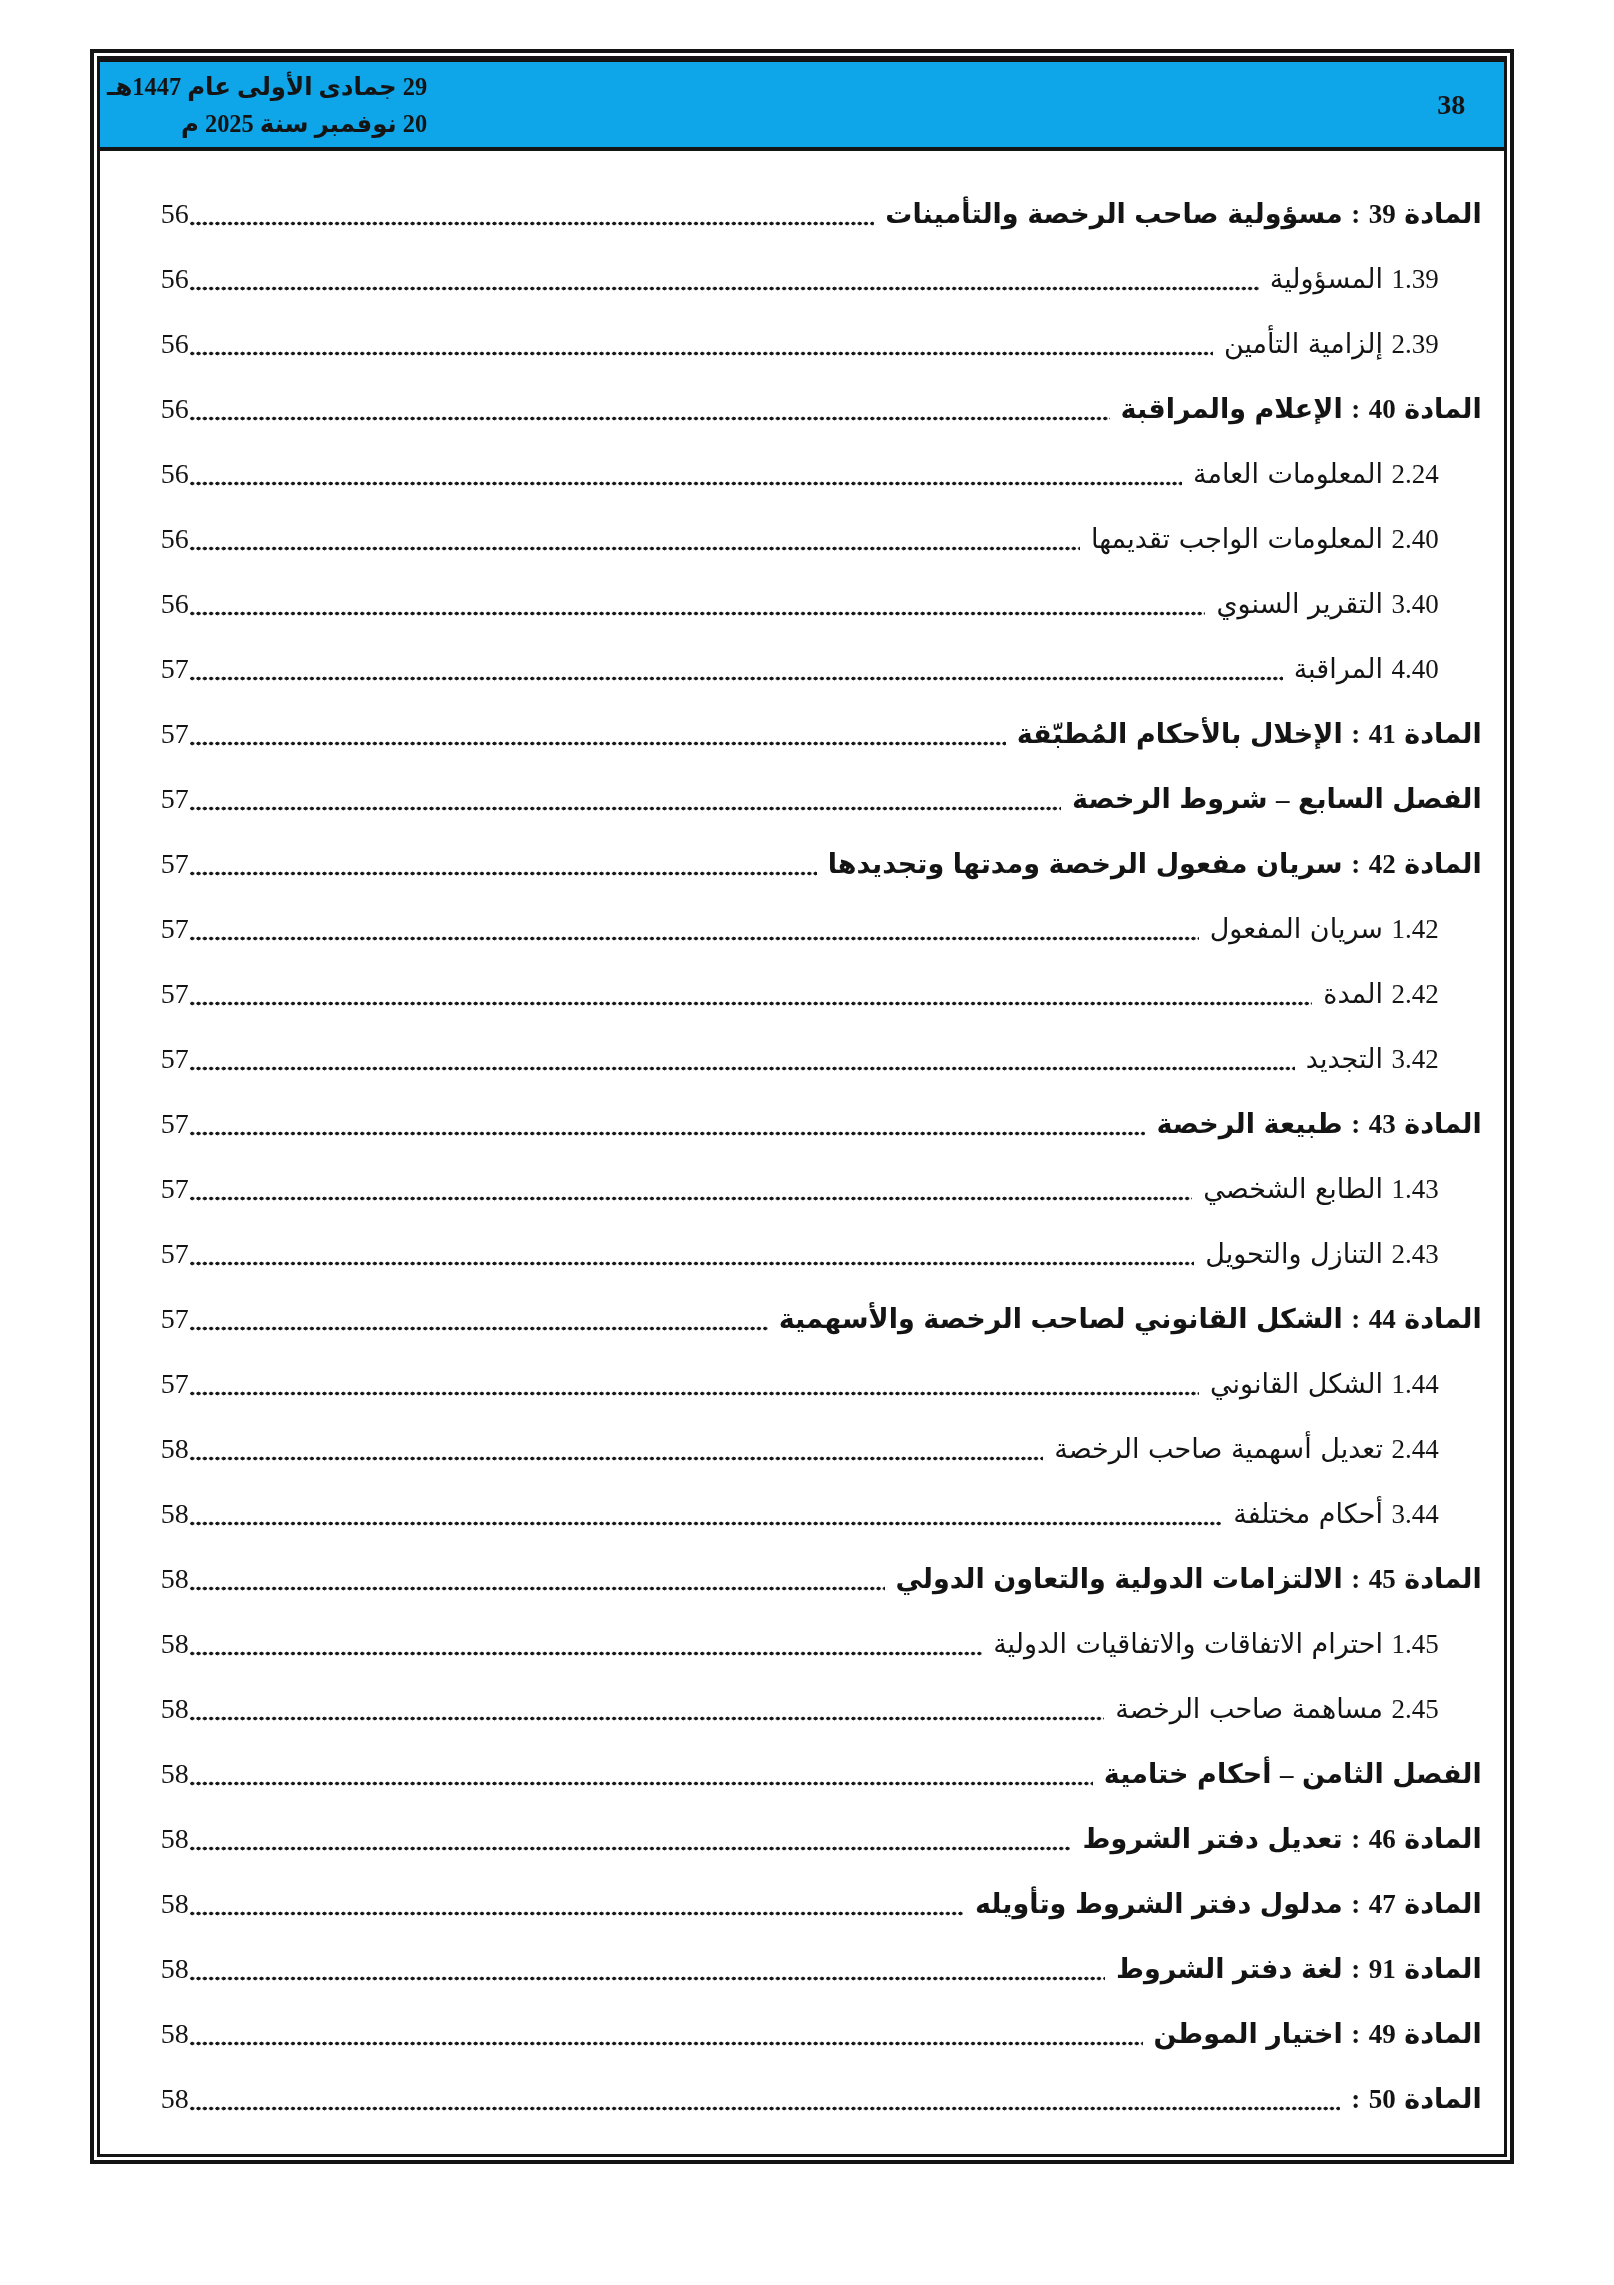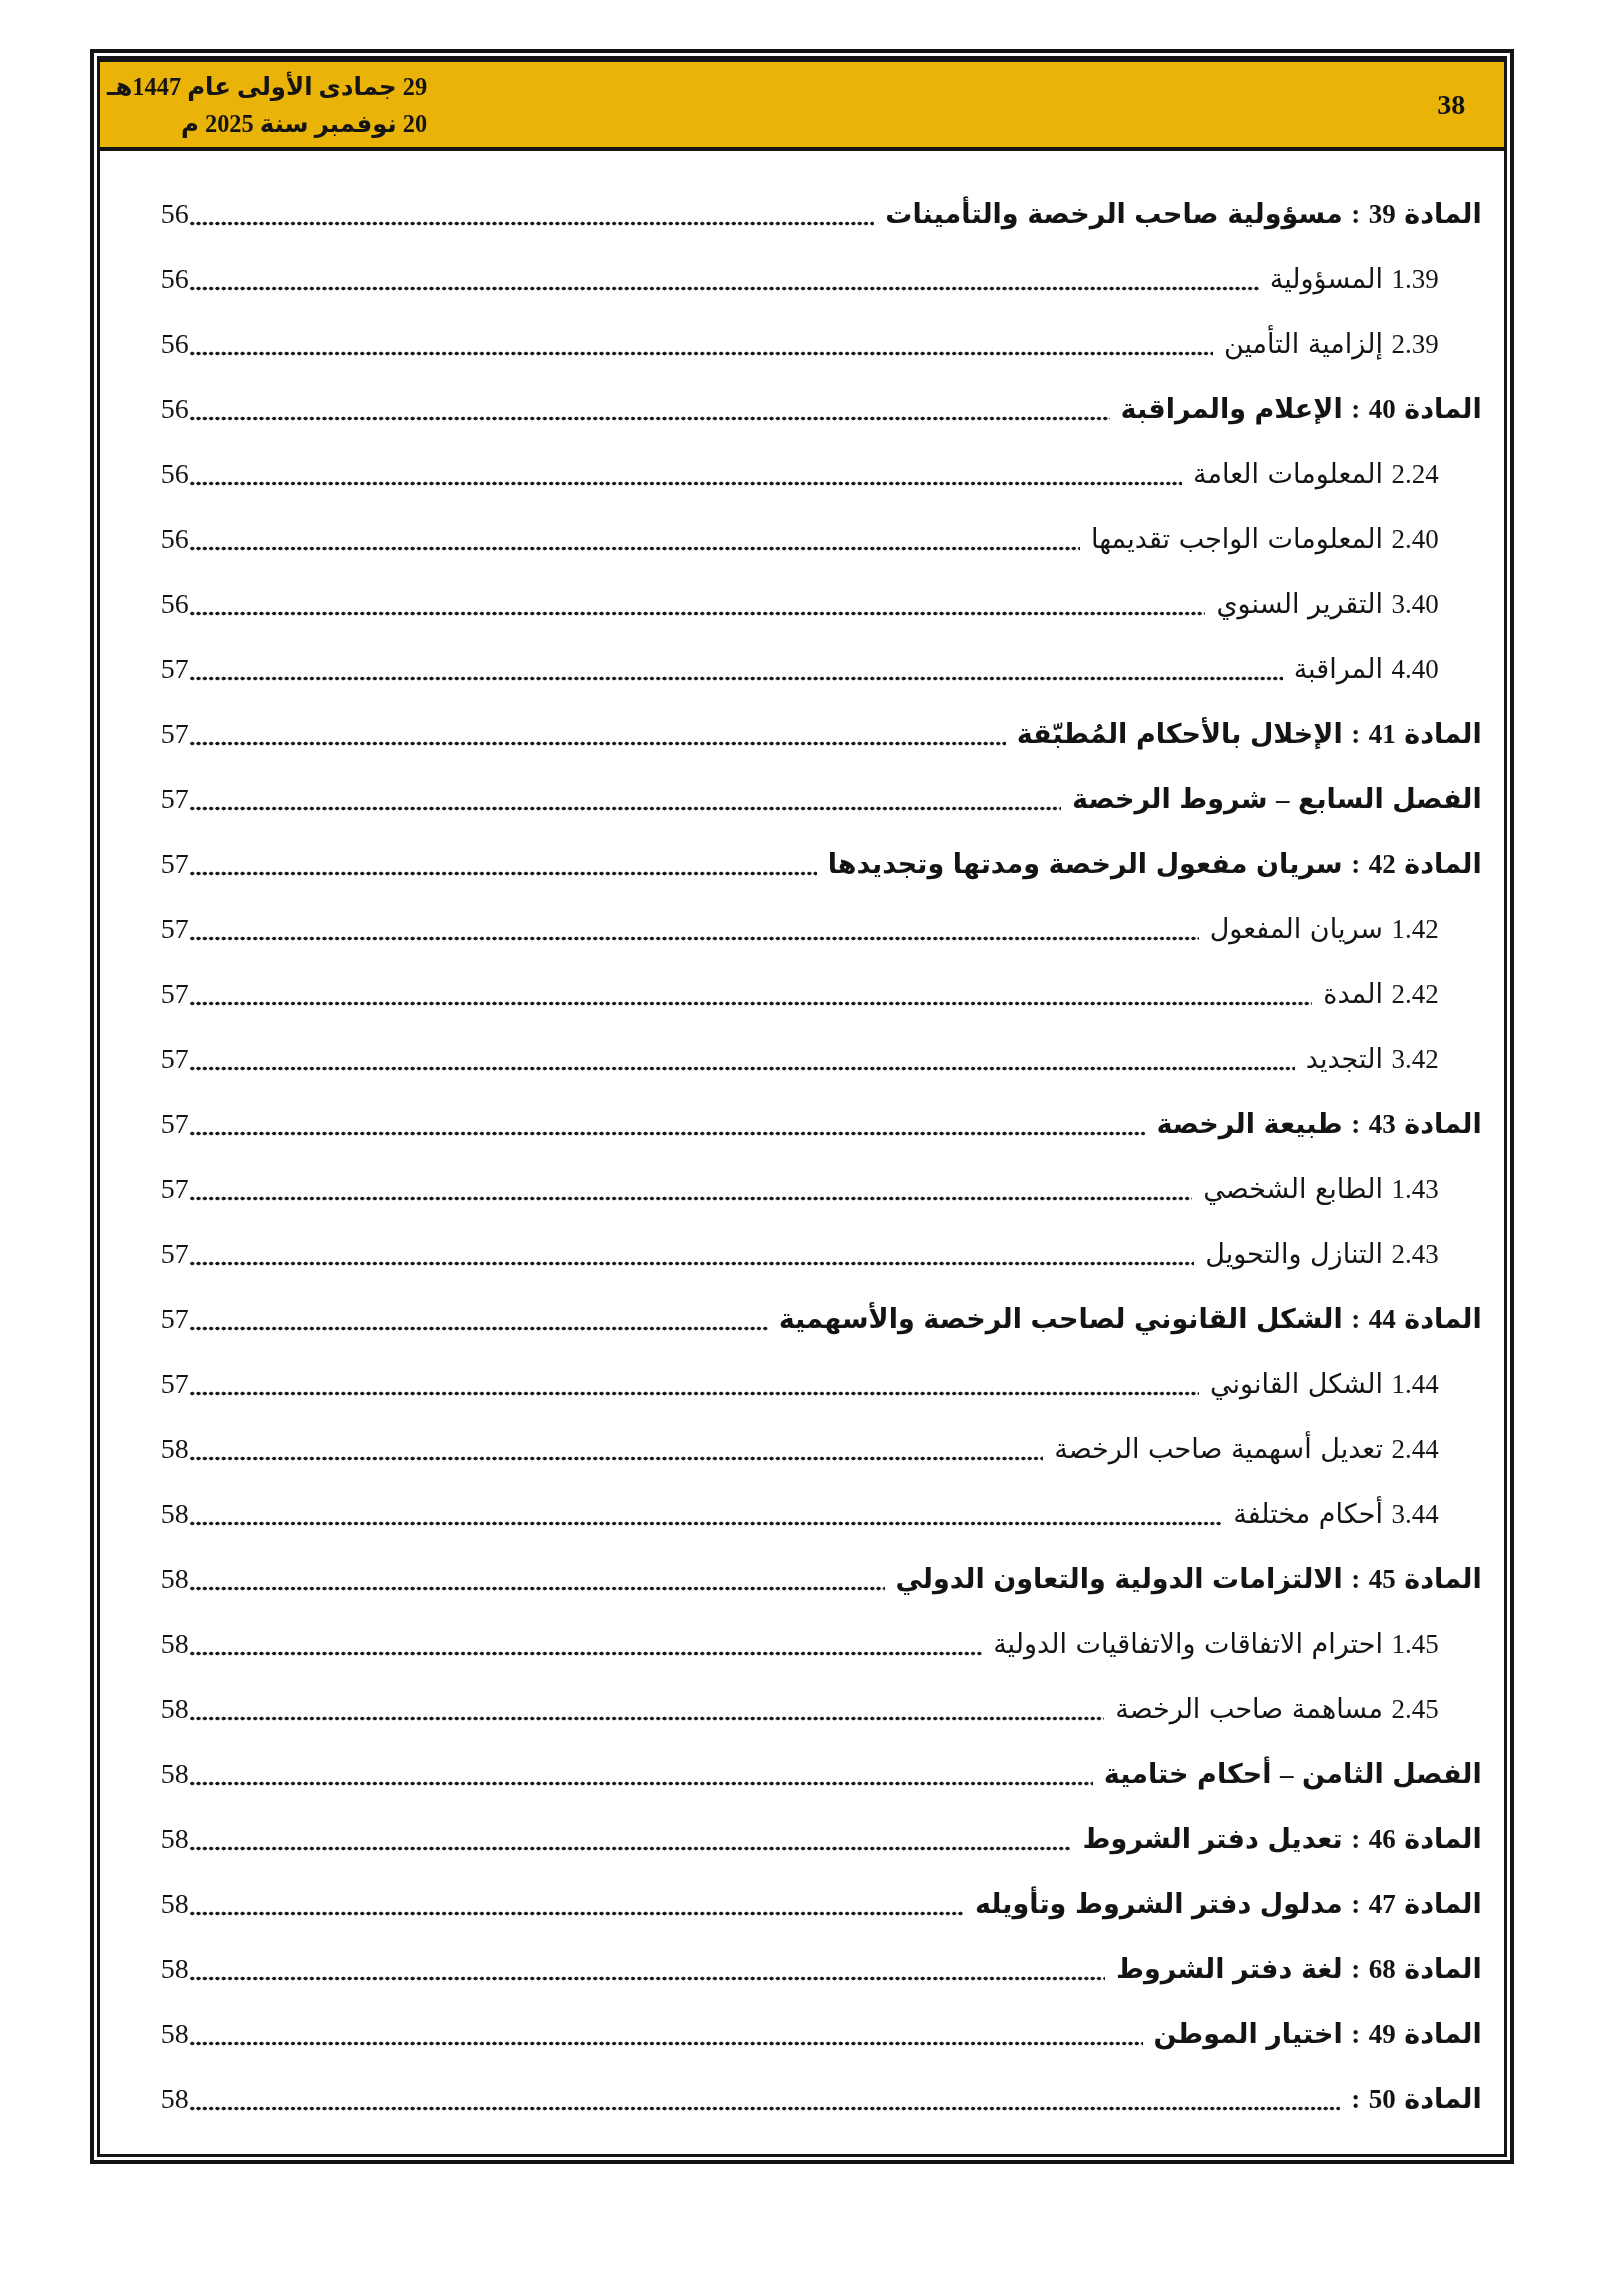--- a/index.html
+++ b/index.html
@@ -27,21 +27,21 @@
   .frame-inner {
     margin: 2.7px;
     height: calc(100% - 5.4px);
     border: 3.6px solid #141414;
     overflow: hidden;
   }
   
   .band {
     position: relative;
     height: 92px;
-    background: #eab308;
+    background: #0ea5e9;
     border-top: 3.6px solid #141414;
     border-bottom: 4.5px solid #141414;
   }
   .band-dates {
     position: absolute;
     left: 5.4px;
     top: 6.3px;
     width: 322px;
     text-align: right;
     direction: rtl;
@@ -255,21 +255,21 @@
             <span class="toc-label">المادة 46 : تعديل دفتر الشروط</span>
             <span class="toc-leader"></span>
             <span class="toc-page">58</span>
           </div>
           <div class="toc-row main">
             <span class="toc-label">المادة 47 : مدلول دفتر الشروط وتأويله</span>
             <span class="toc-leader"></span>
             <span class="toc-page">58</span>
           </div>
           <div class="toc-row main">
-            <span class="toc-label">المادة 68 : لغة دفتر الشروط</span>
+            <span class="toc-label">المادة 91 : لغة دفتر الشروط</span>
             <span class="toc-leader"></span>
             <span class="toc-page">58</span>
           </div>
           <div class="toc-row main">
             <span class="toc-label">المادة 49 : اختيار الموطن</span>
             <span class="toc-leader"></span>
             <span class="toc-page">58</span>
           </div>
           <div class="toc-row main">
             <span class="toc-label">المادة 50 :</span>

